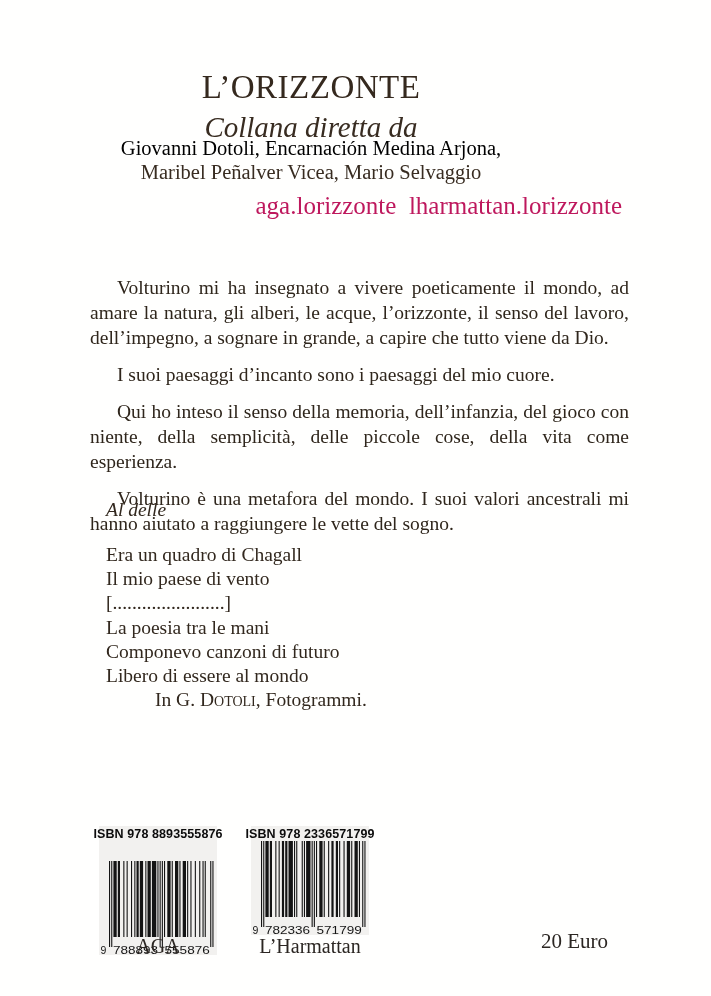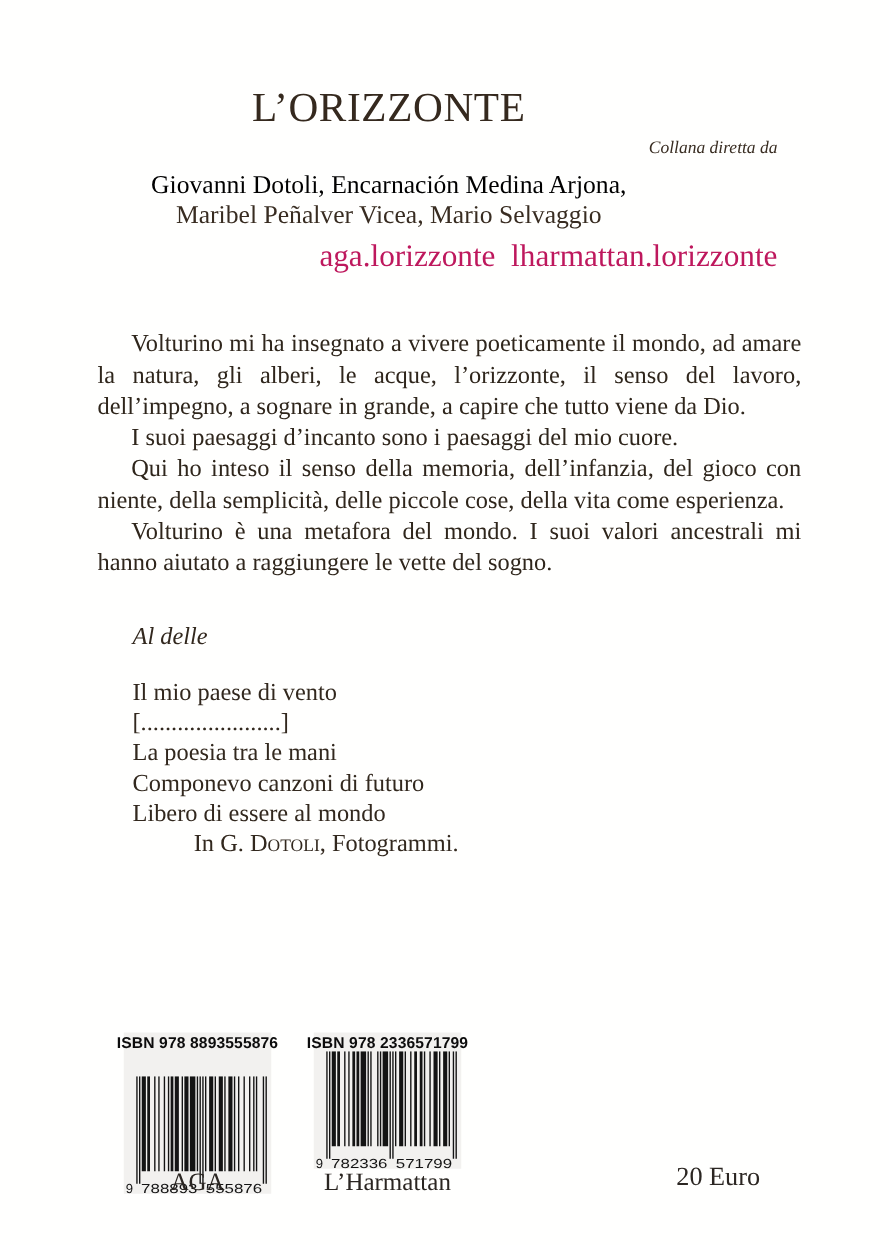--- a/index.html
+++ b/index.html
@@ -2,29 +2,29 @@
 <html><head>
 <meta charset="utf-8">
 <style>
   html,body{margin:0;padding:0;background:#ffffff;}
   .page{
     position:relative;width:711px;height:996px;background:#fffffe;
     font-family:"Liberation Serif",serif;color:#30271d;overflow:hidden;
   }
   .centered{position:absolute;left:0;width:622px;text-align:center;}
   .book-title{top:69px;font-size:33px;letter-spacing:.5px;color:#35291e;}
-  .series-note{top:111px;font-size:14px;font-style:italic;color:#382c21;text-align:right;}
+  .series-note{top:111px;font-size:29px;font-style:italic;color:#382c21;}
   .editors-1{top:137px;font-size:20.5px;color:#000000;}
   .editors-2{top:161px;font-size:20.5px;color:#382c21;}
   .websites{top:192px;font-size:25px;color:#be185d;white-space:pre;text-align:right;}
   .blurb{
     position:absolute;left:78px;top:263px;width:563px;
     font-size:19.5px;line-height:25px;text-align:justify;color:#2f261c;
   }
-  .blurb p{margin:0;text-indent:27px;}
+  .blurb p{margin:12px;text-indent:27px;}
   .poem-title{position:absolute;left:106px;top:499px;font-size:19.5px;font-style:italic;color:#32281e;}
   .poem{position:absolute;left:106px;top:543px;font-size:19.5px;line-height:24.2px;color:#32281e;}
   .poem-attribution{margin-left:49px;}
   .sc{font-variant:small-caps;}
   .it{}
   .barcode-box{
     position:absolute;top:826px;width:118px;background:#f2f1ef;
     display:flex;flex-direction:column;align-items:center;
   }
   .barcode-box.left{left:99px;gap:20px;}
@@ -53,20 +53,21 @@
   <div class="blurb">
     <p>Volturino mi ha insegnato a vivere poeticamente il mondo, ad amare la natura, gli alberi, le acque, l’orizzonte, il senso del lavoro, dell’impegno, a sognare in grande, a capire che tutto viene da Dio.</p>
     <p>I suoi paesaggi d’incanto sono i paesaggi del mio cuore.</p>
     <p>Qui ho inteso il senso della memoria, dell’infanzia, del gioco con niente, della semplicità, delle piccole cose, della vita come esperienza.</p>
     <p>Volturino è una metafora del mondo. I suoi valori ancestrali mi hanno aiutato a raggiungere le vette del sogno.</p>
   </div>
 
   <div class="poem-title">Al delle</div>
 
   <div class="poem">
+    <div>Era un quadro di Chagall</div>
     <div>Il mio paese di vento</div>
     <div>[.......................]</div>
     <div>La poesia tra le mani</div>
     <div>Componevo canzoni di futuro</div>
     <div>Libero di essere al mondo</div>
     <div class="poem-attribution"><span>In G. </span><span class="sc">Dotoli</span><span>, </span><span class="it">Fotogrammi.</span></div>
   </div>
 
   <div class="barcode-box left">
     <div class="isbn-label">ISBN 978 8893555876</div>

